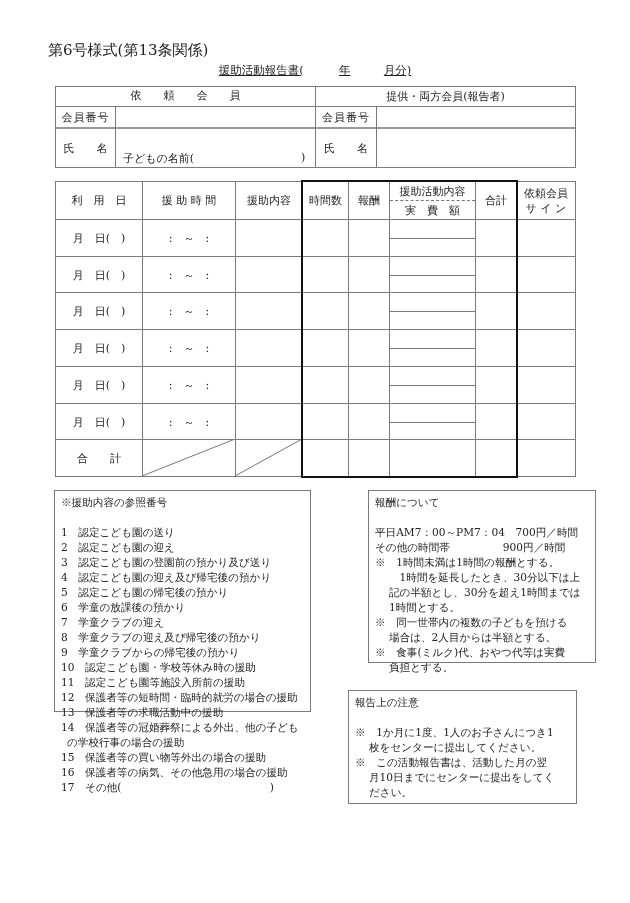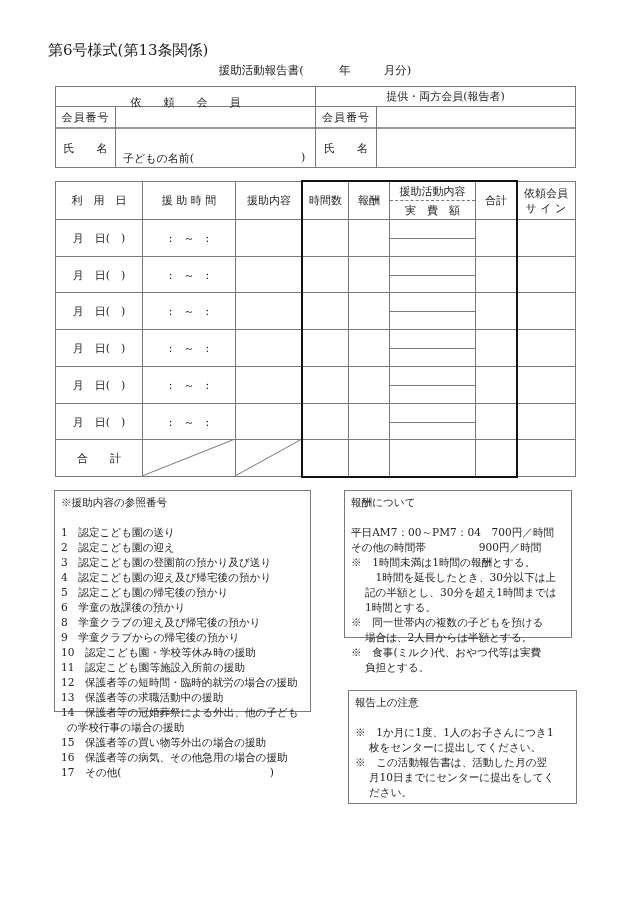--- a/index.html
+++ b/index.html
@@ -1,21 +1,21 @@
 <!DOCTYPE html>
 <html><head>
 <meta charset="utf-8">
 <style>
   html, body { margin:0; padding:0; background:#ffffff; }
   body { width:630px; height:903px; position:relative; overflow:hidden;
          font-family:"DejaVu Serif","Liberation Serif",serif; color:#222; font-size:11px; }
   .abs { position:absolute; }
   .form-no { left:48px; top:41px; font-size:15px; }
   .doc-title { left:0; width:630px; top:63px; text-align:center; font-size:11.5px; }
-  .doc-title span { display:inline-block; }
+  .doc-title span { display:inline-block;text-decoration:underline; }
   .ln { position:absolute; background:#7a7a7a; }
   .ln.h { height:1px; }
   .ln.v { width:1px; }
   .thick { position:absolute; border:2px solid #111; box-sizing:border-box; }
   .cell { position:absolute; display:flex; align-items:center; justify-content:center; font-size:11px; white-space:nowrap; }
   .box { position:absolute; border:1px solid #7a7a7a; box-sizing:border-box; padding:4px 6px; font-size:10.6px; line-height:15px; }
   .box .hd { margin-bottom:15px; }
   .box .row { white-space:nowrap; }
   .box .indent { padding-left:14px; }
   .box .ind2 { padding-left:6px; }
@@ -38,21 +38,21 @@
   <div class="ln h" style="left:55px;top:86px;width:521px"></div>
   <div class="ln h" style="left:55px;top:106px;width:521px"></div>
   <div class="ln h" style="left:55px;top:127px;width:521px;height:2px;background:#999"></div>
   <div class="ln h" style="left:55px;top:167px;width:521px"></div>
   <div class="ln v" style="left:55px;top:86px;height:82px"></div>
   <div class="ln v" style="left:575px;top:86px;height:82px"></div>
   <div class="ln v" style="left:315px;top:86px;height:82px"></div>
   <div class="ln v" style="left:115px;top:106px;height:62px"></div>
   <div class="ln v" style="left:376px;top:106px;height:62px"></div>
 
-  <div class="cell" style="left:56px;top:93px;width:259px;height:19px">依　　頼　　会　　員</div>
+  <div class="cell" style="left:56px;top:86px;width:259px;height:19px">依　　頼　　会　　員</div>
   <div class="cell" style="left:316px;top:87px;width:259px;height:19px">提供・両方会員(報告者)</div>
 
   <div class="cell" style="left:56px;top:107px;width:59px;height:20px;letter-spacing:1px">会員番号</div>
   <div class="cell" style="left:116px;top:107px;width:199px;height:20px"></div>
   <div class="cell" style="left:316px;top:107px;width:60px;height:20px;letter-spacing:1px">会員番号</div>
   <div class="cell" style="left:377px;top:107px;width:198px;height:20px"></div>
 
   <div class="cell" style="left:56px;top:129px;width:59px;height:38px">氏　　名</div>
   <div class="abs" style="left:116px;top:129px;width:199px;height:38px">
     <span class="abs" style="left:7px;top:22px;white-space:nowrap">子どもの名前(</span>
@@ -177,35 +177,36 @@
 
 <div class="box" style="left:54px;top:490px;width:257px;height:222px">
   <div class="hd">※援助内容の参照番号</div>
   <div id="ref-items">
       <div class="row">1　認定こども園の送り</div>
       <div class="row">2　認定こども園の迎え</div>
       <div class="row">3　認定こども園の登園前の預かり及び送り</div>
       <div class="row">4　認定こども園の迎え及び帰宅後の預かり</div>
       <div class="row">5　認定こども園の帰宅後の預かり</div>
       <div class="row">6　学童の放課後の預かり</div>
+      <div class="row">7　学童クラブの迎え</div>
       <div class="row">8　学童クラブの迎え及び帰宅後の預かり</div>
       <div class="row">9　学童クラブからの帰宅後の預かり</div>
       <div class="row">10　認定こども園・学校等休み時の援助</div>
       <div class="row">11　認定こども園等施設入所前の援助</div>
       <div class="row">12　保護者等の短時間・臨時的就労の場合の援助</div>
       <div class="row">13　保護者等の求職活動中の援助</div>
       <div class="row">14　保護者等の冠婚葬祭による外出、他の子ども</div>
       <div class="row ind2">の学校行事の場合の援助</div>
       <div class="row">15　保護者等の買い物等外出の場合の援助</div>
       <div class="row">16　保護者等の病気、その他急用の場合の援助</div>
       <div class="row">17　その他(　　　　　　　　　　　　　　)</div>
     </div>
 </div>
 
-<div class="box" style="left:344px;top:490px;width:228px;height:148px">
+<div class="box" style="left:368px;top:490px;width:228px;height:173px">
   <div class="hd">報酬について</div>
   <div id="fee-lines">
       <div class="row">平日AM7：00～PM7：04　700円／時間</div>
       <div class="row">その他の時間帯　　　　　900円／時間</div>
       <div class="row">※　1時間未満は1時間の報酬とする。</div>
       <div class="row indent">　1時間を延長したとき、30分以下は上</div>
       <div class="row indent">記の半額とし、30分を超え1時間までは</div>
       <div class="row indent">1時間とする。</div>
       <div class="row">※　同一世帯内の複数の子どもを預ける</div>
       <div class="row indent">場合は、2人目からは半額とする。</div>

